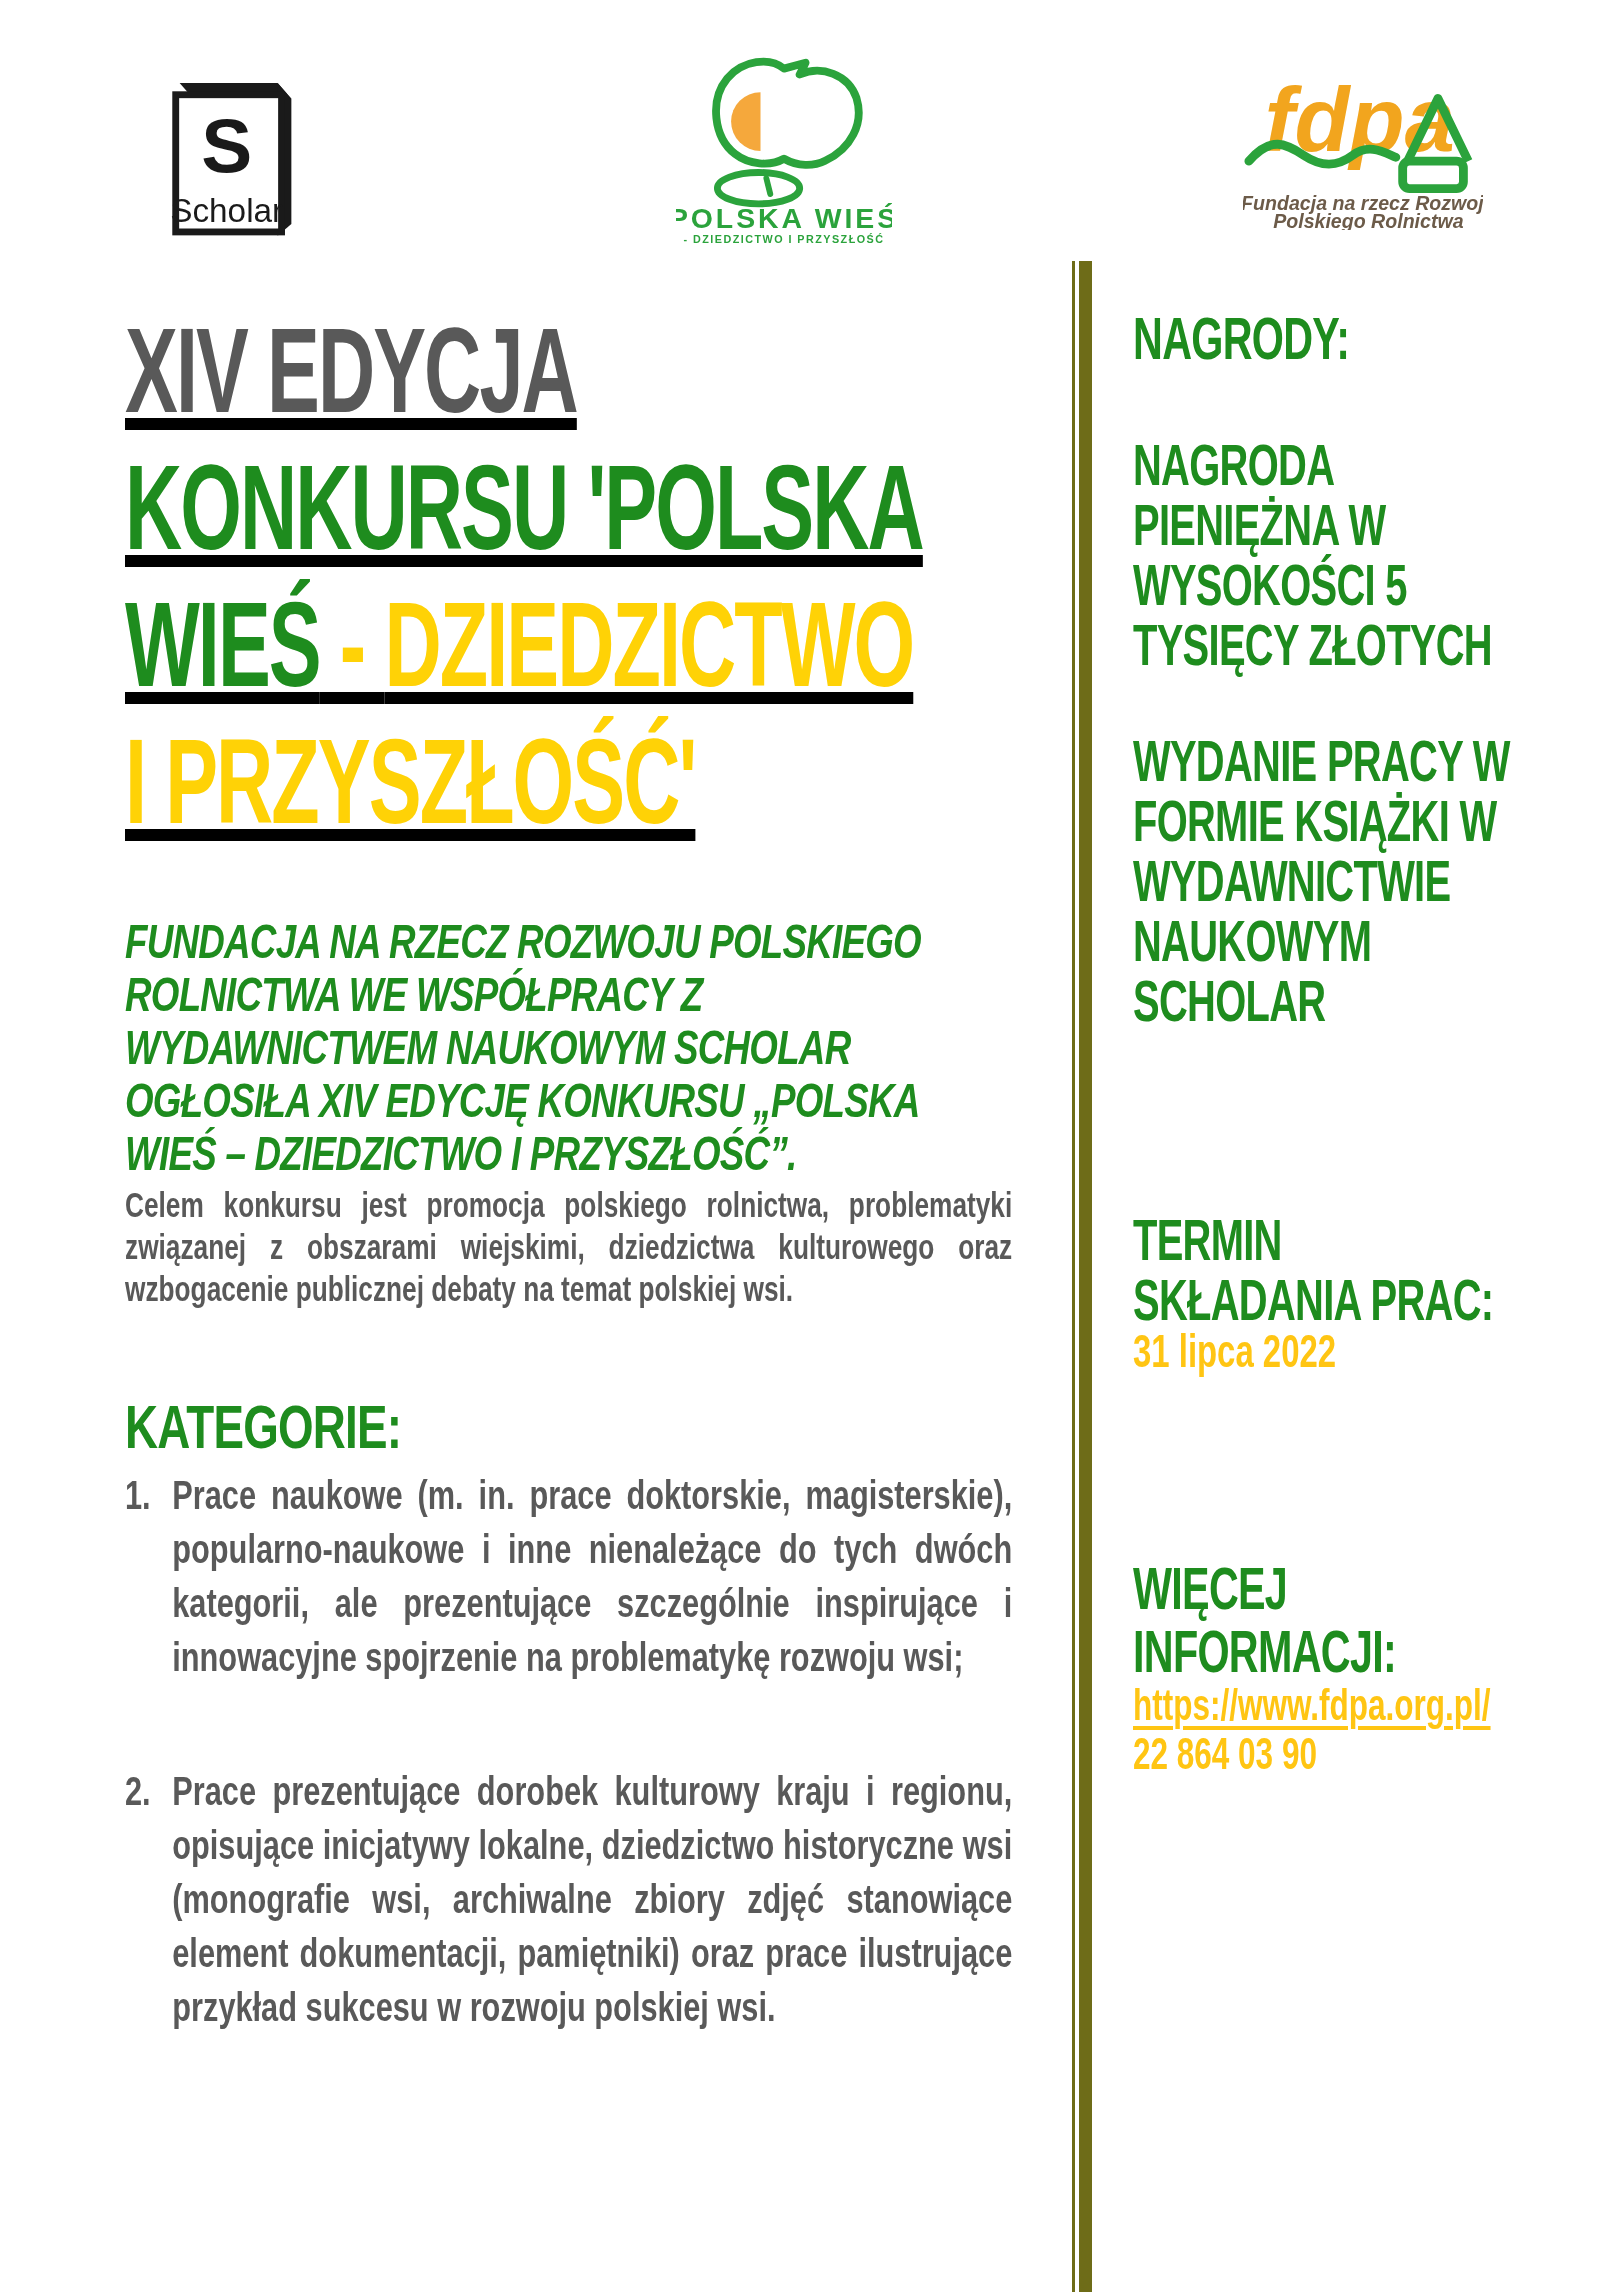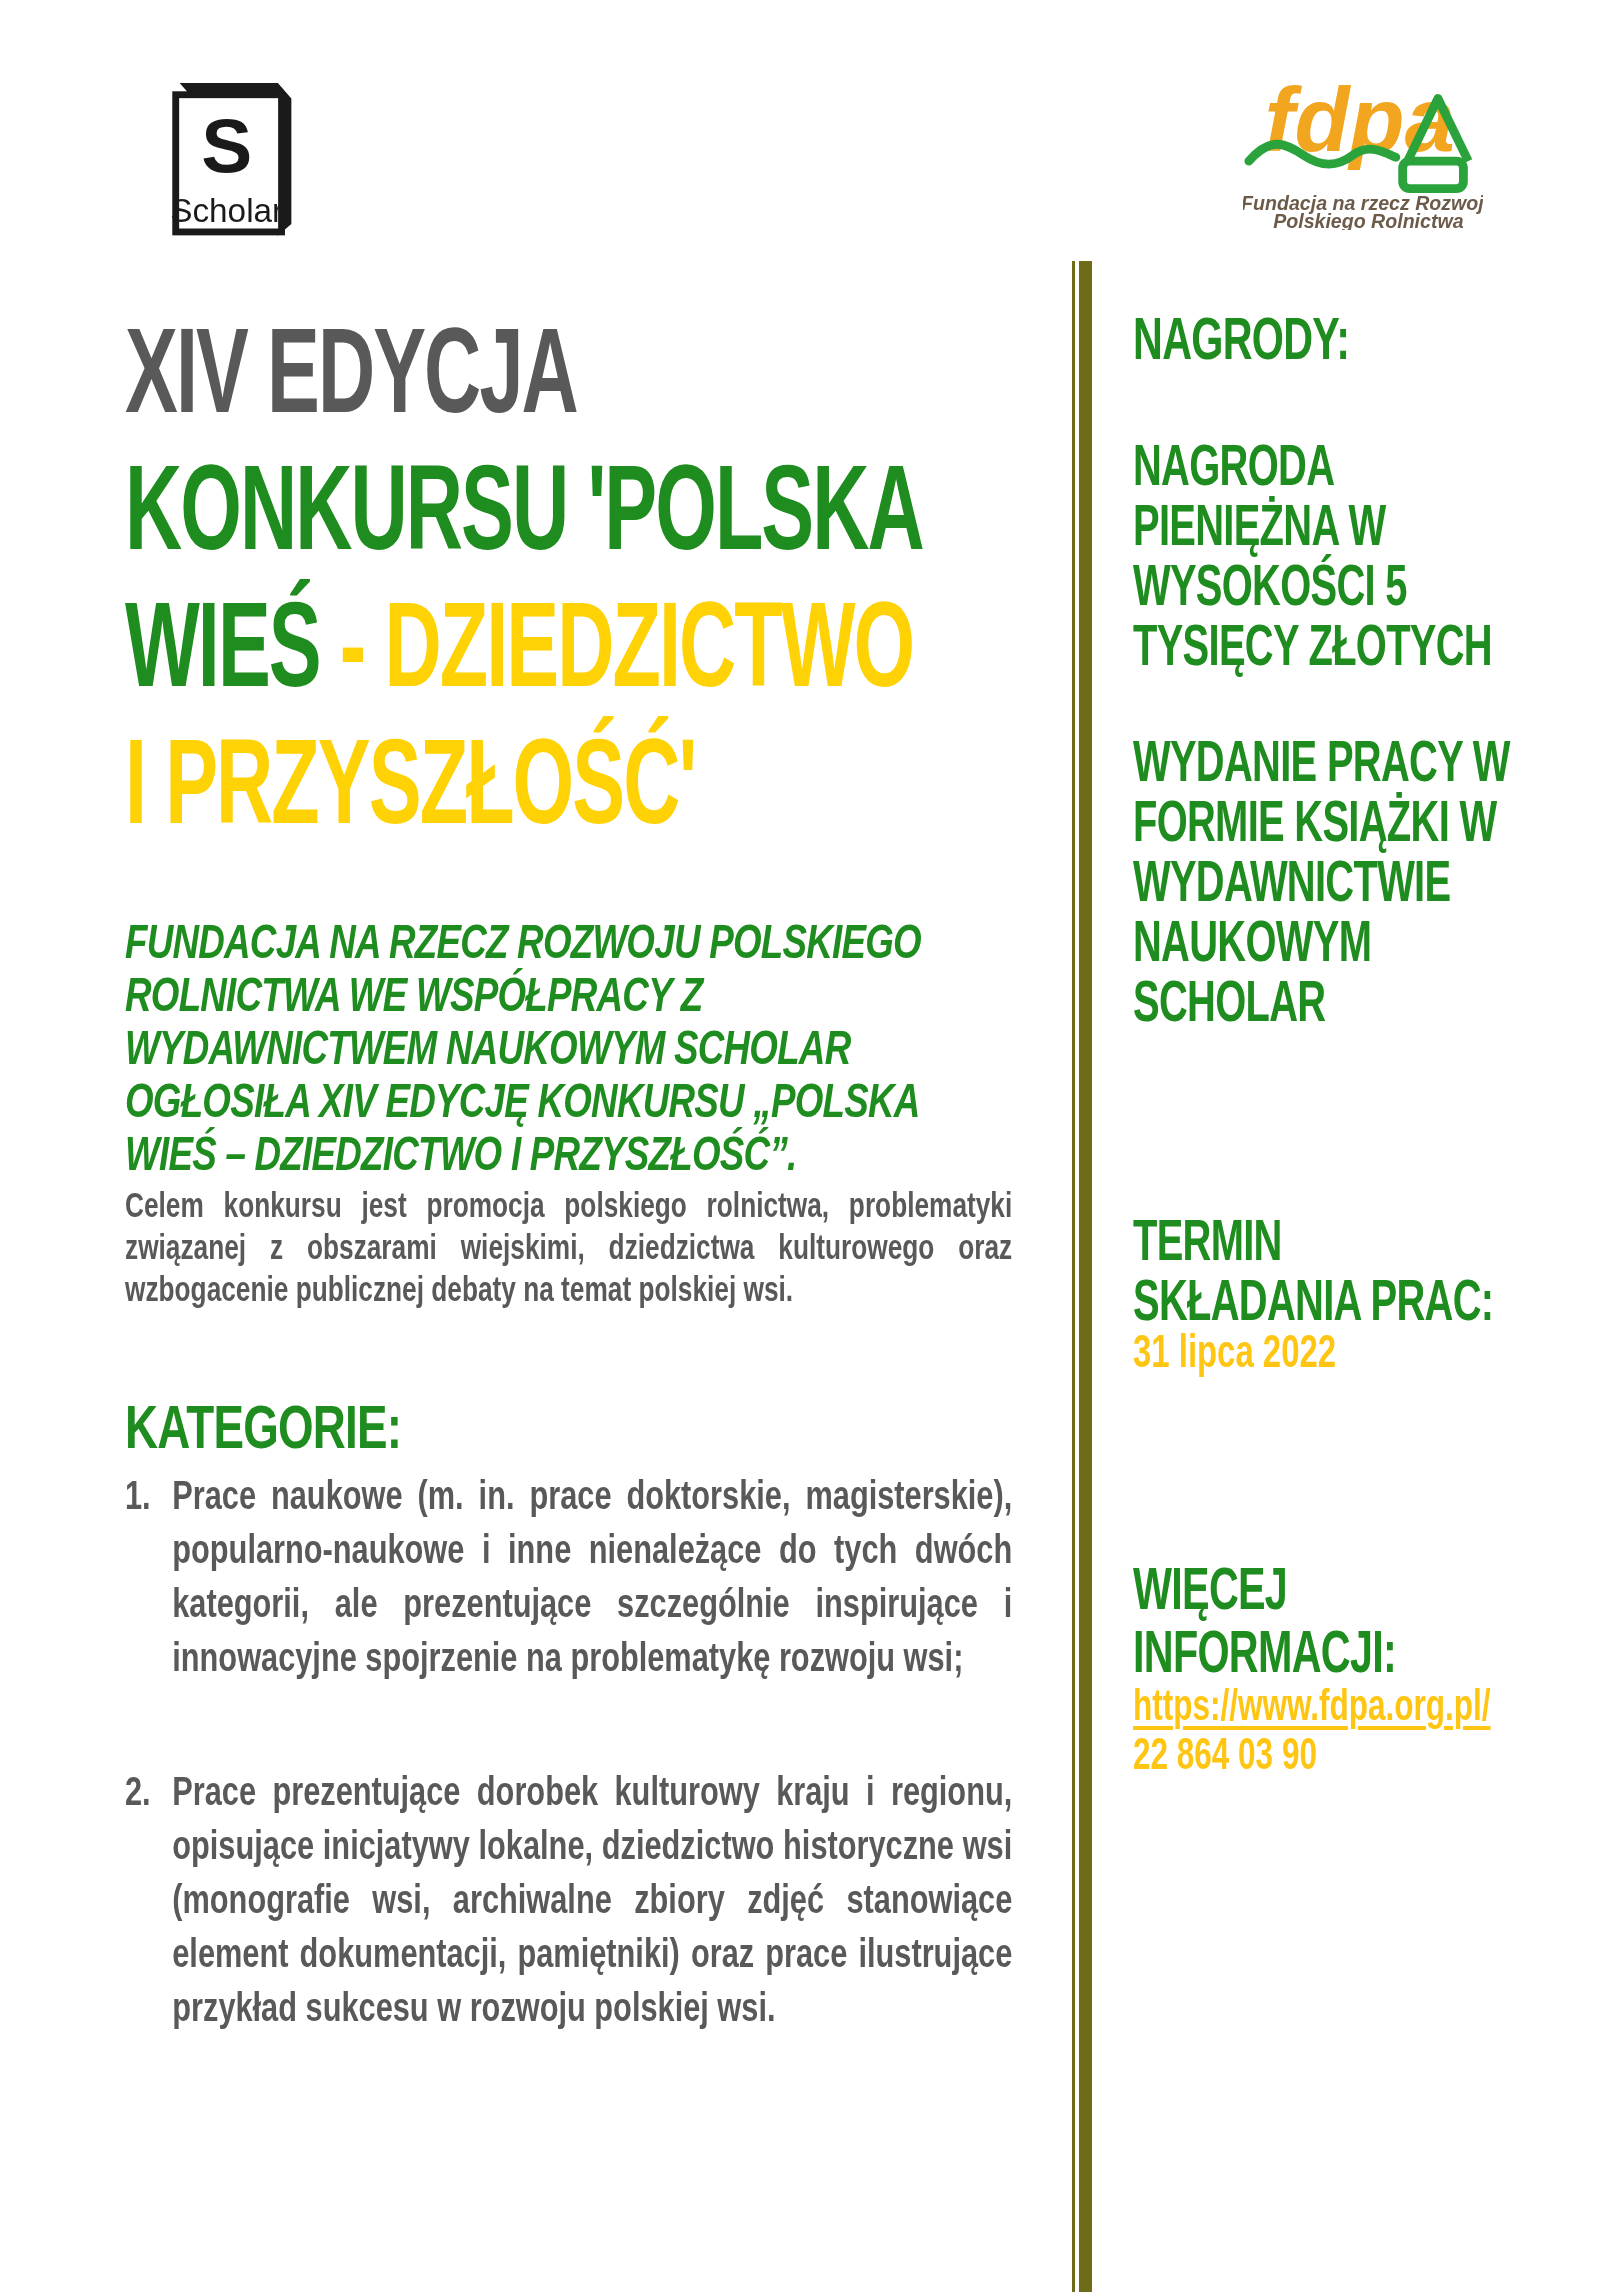--- a/index.html
+++ b/index.html
@@ -41,36 +41,46 @@
   <div class="abs" style="left:162px;top:69px;width:147px;height:172px;">
     <svg width="147" height="172" viewBox="0 0 150 175">
       <polygon points="18,14 118,14 132,30 32,30" fill="#1a1a1a"></polygon>
       <polygon points="118,14 132,30 132,158 118,170" fill="#1a1a1a"></polygon>
       <rect x="14" y="26" width="108" height="140" fill="#ffffff" stroke="#1a1a1a" stroke-width="7"></rect>
       <text x="66" y="105" font-size="78" font-weight="bold" font-family="DejaVu Serif, serif" text-anchor="middle" fill="#1a1a1a">S</text>
       <text x="66" y="156" font-size="34" font-family="DejaVu Serif, serif" text-anchor="middle" fill="#1a1a1a">Scholar</text>
     </svg>
   </div>
 
+  <div class="abs" style="left:676px;top:51px;width:216px;height:194px;">
+    <svg width="216" height="194" viewBox="0 0 220 198">
+      <path d="M60,105 C38,88 34,50 52,28 C68,9 96,6 110,18 L132,12 L126,24 C148,14 176,24 184,48 C192,74 178,100 152,112 C140,118 124,118 110,110 C96,118 74,116 60,105 Z" fill="none" stroke="#2BA33C" stroke-width="8" stroke-linejoin="round"></path>
+      <path d="M86,42 A30,30 0 0 0 86,102 Z" fill="#F5A83C"></path>
+      <ellipse cx="84" cy="140" rx="42" ry="16" fill="none" stroke="#2BA33C" stroke-width="7"></ellipse>
+      <line x1="92" y1="130" x2="96" y2="146" stroke="#2BA33C" stroke-width="6" stroke-linecap="round"></line>
+      <text x="110" y="181" font-size="29" font-weight="bold" letter-spacing="3" text-anchor="middle" fill="#2BA33C">POLSKA WIEŚ</text>
+      <text x="110" y="196" font-size="11" font-weight="bold" letter-spacing="1.5" text-anchor="middle" fill="#2BA33C">- DZIEDZICTWO I PRZYSZŁOŚĆ</text>
+    </svg>
+  </div>
 
   <div class="abs" style="left:1243px;top:61px;width:240px;height:169px;">
     <svg width="240" height="169" viewBox="0 0 245 172">
       <text x="22" y="92" font-size="92" font-weight="bold" font-style="italic" fill="#F2A51E">fdpa</text>
       <path d="M6,102 C28,76 44,84 62,96 C80,108 96,108 112,96 C128,84 142,92 156,98" fill="none" stroke="#2BA33C" stroke-width="9" stroke-linecap="round"></path>
       <path d="M168,102 L199,38 L230,102" fill="none" stroke="#2BA33C" stroke-width="9" stroke-linejoin="round"></path>
       <rect x="163" y="102" width="62" height="28" rx="7" fill="none" stroke="#2BA33C" stroke-width="9"></rect>
       <text x="128" y="152" font-size="20" font-weight="bold" font-style="italic" text-anchor="middle" fill="#6C5B49">Fundacja na  rzecz Rozwoju</text>
       <text x="128" y="170" font-size="20" font-weight="bold" font-style="italic" text-anchor="middle" fill="#6C5B49">Polskiego Rolnictwa</text>
     </svg>
   </div>
 
   <div class="abs divider" style="left:1072px;top:261px;width:2.9px;height:2032px;"></div>
   <div class="abs divider" style="left:1079px;top:261px;width:12.7px;height:2032px;"></div>
 
-  <div class="abs" style="left:125px;top:302px;">
+  <div class="abs" style="left:125px;top:302px;text-decoration:underline;">
     <div class="cxT">
       <div class="title-line gray">XIV EDYCJA</div>
       <div class="title-line green">KONKURSU 'POLSKA</div>
       <div class="title-line"><span class="green">WIEŚ</span><span class="yellowT"> - </span><span class="yellowT">DZIEDZICTWO</span></div>
       <div class="title-line yellowT">I PRZYSZŁOŚĆ'</div>
     </div>
   </div>
 
   <div class="abs" style="left:125px;top:915px;font-style:italic;">
     <div class="cx intro-green green pre">FUNDACJA NA RZECZ ROZWOJU POLSKIEGO

